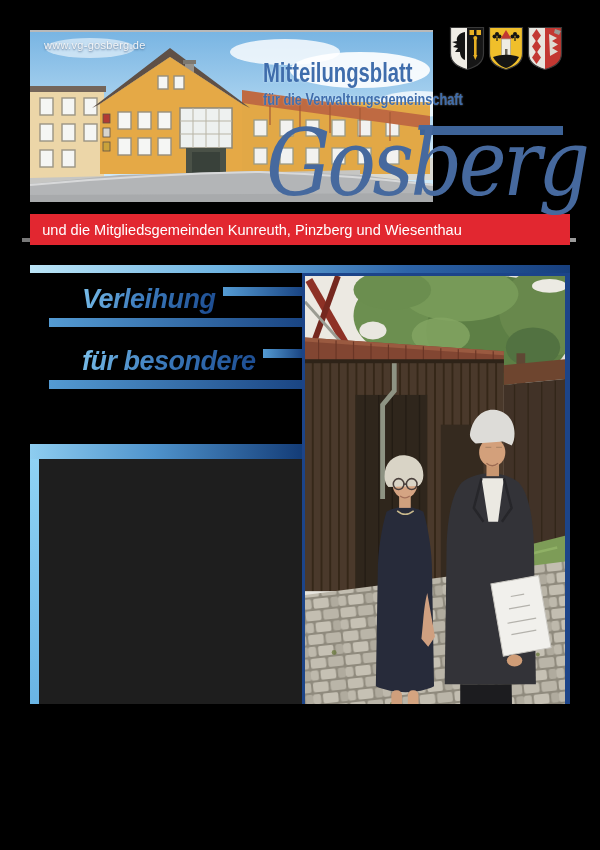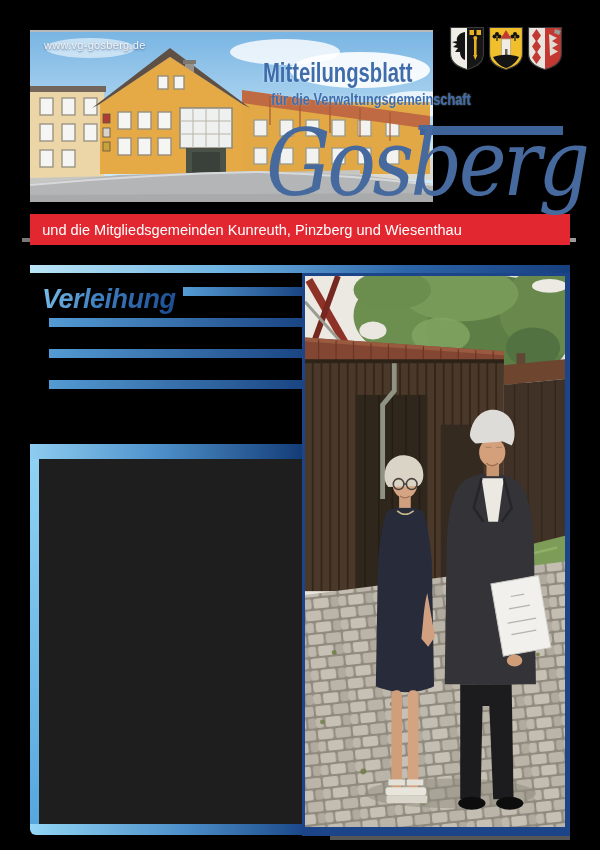--- a/index.html
+++ b/index.html
@@ -1,34 +1,34 @@
 <!DOCTYPE html>
 <html><head>
 <meta charset="utf-8">
 <style>
   html,body{margin:0;padding:0;background:#000;}
-  .page{position:relative;width:600px;height:850px;background:#000;overflow:hidden;
+  .page{position:relative;width:600px;height:704px;background:#000;overflow:hidden;
         font-family:"Liberation Sans",sans-serif;}
   .abs{position:absolute;}
 
   
   .hero{left:30px;top:30px;width:403px;height:170px;border-top:2px solid #b9b9b9;z-index:1;}
   .hero svg{display:block;width:100%;height:100%;}
   .site-url{left:14px;top:7px;color:#f2f4f6;font-size:11px;letter-spacing:.3px;
             text-shadow:0 1px 2px rgba(40,70,110,.7);cursor:pointer;}
 
   
   .arms{left:449px;top:26px;width:120px;height:46px;display:flex;gap:3px;z-index:2;}
   .arms svg{display:block;}
 
   
   .m-title{left:263px;top:58px;z-index:3;color:#3f6dac;font-weight:bold;font-size:27px;
            text-shadow:0 0 3px rgba(255,255,255,.55);white-space:nowrap;}
   .m-title .sq{display:inline-block;transform:scaleX(.75);transform-origin:left center;}
-  .m-sub{left:271px;top:90px;z-index:3;color:#3f6dac;font-weight:bold;font-size:17px;
+  .m-sub{left:263px;top:90px;z-index:3;color:#3f6dac;font-weight:bold;font-size:17px;
          text-shadow:0 0 2px rgba(255,255,255,.5);white-space:nowrap;}
   .m-sub .sq{display:inline-block;transform:scaleX(.75);transform-origin:left center;}
   .logo-bar{left:420px;top:126px;width:143px;height:9px;background:#3d6398;z-index:3;}
   .m-script{left:266px;top:104px;z-index:4;color:#46699e;font-family:"DejaVu Serif",serif;
             font-style:italic;font-size:92px;line-height:1.3;white-space:nowrap;}
   .m-script .sq{display:inline-block;transform:scaleX(.88);transform-origin:left center;
                 letter-spacing:-4px;}
 
   
   .banner{left:30px;top:200px;width:540px;height:31px;background:#e22730;z-index:2;
@@ -43,21 +43,21 @@
   
   .rule{left:30px;top:265px;width:540px;height:8px;z-index:5;
         background:linear-gradient(to right,#bce5f7 0%,#6fb4e2 35%,#2d64a8 70%,#173f7e 100%);}
 
   
   .headline{left:42px;top:284px;width:260px;z-index:4;}
   .hl-row{display:flex;align-items:flex-start;height:31px;}
   .hl-text{font-size:27px;line-height:30px;font-weight:bold;font-style:italic;
            white-space:nowrap;letter-spacing:-.5px;
            background:linear-gradient(115deg,#7cc1ec 0%,#3d7cbd 45%,#1b4a8f 100%);
-           -webkit-background-clip:text;background-clip:text;color:transparent;}
+           -webkit-background-clip:text;background-clip:text;color:transparent;margin-left:40px;}
   .hl-bar{flex:1;height:9px;margin-top:3px;margin-left:7px;
           background:linear-gradient(to right,#549bd3,#1a4583);}
 
   
   .box-top{left:30px;top:444px;width:276px;height:15px;z-index:3;
            background:linear-gradient(to right,#8ecdf0 0%,#4f93cc 45%,#123a75 100%);}
   .box-left{left:30px;top:459px;width:9px;height:365px;z-index:3;
             background:linear-gradient(to bottom,#8fd2f4,#57a7dd);}
   .box-bottom{left:30px;top:824px;width:276px;height:11px;z-index:3;
               border-bottom-left-radius:6px;
@@ -235,20 +235,21 @@
 
   <div class="abs headline">
     <div class="hl-row">
       <span class="hl-text">Verleihung</span>
         <span class="hl-bar"></span>
     </div>
     <div class="hl-row">
         <span class="hl-bar"></span>
     </div>
     <div class="hl-row">
+      <span class="hl-text">für besondere</span>
         <span class="hl-bar"></span>
     </div>
     <div class="hl-row">
         <span class="hl-bar"></span>
     </div>
   </div>
 
   <div class="abs box-body"></div>
   <div class="abs box-top"></div>
   <div class="abs box-left"></div>

